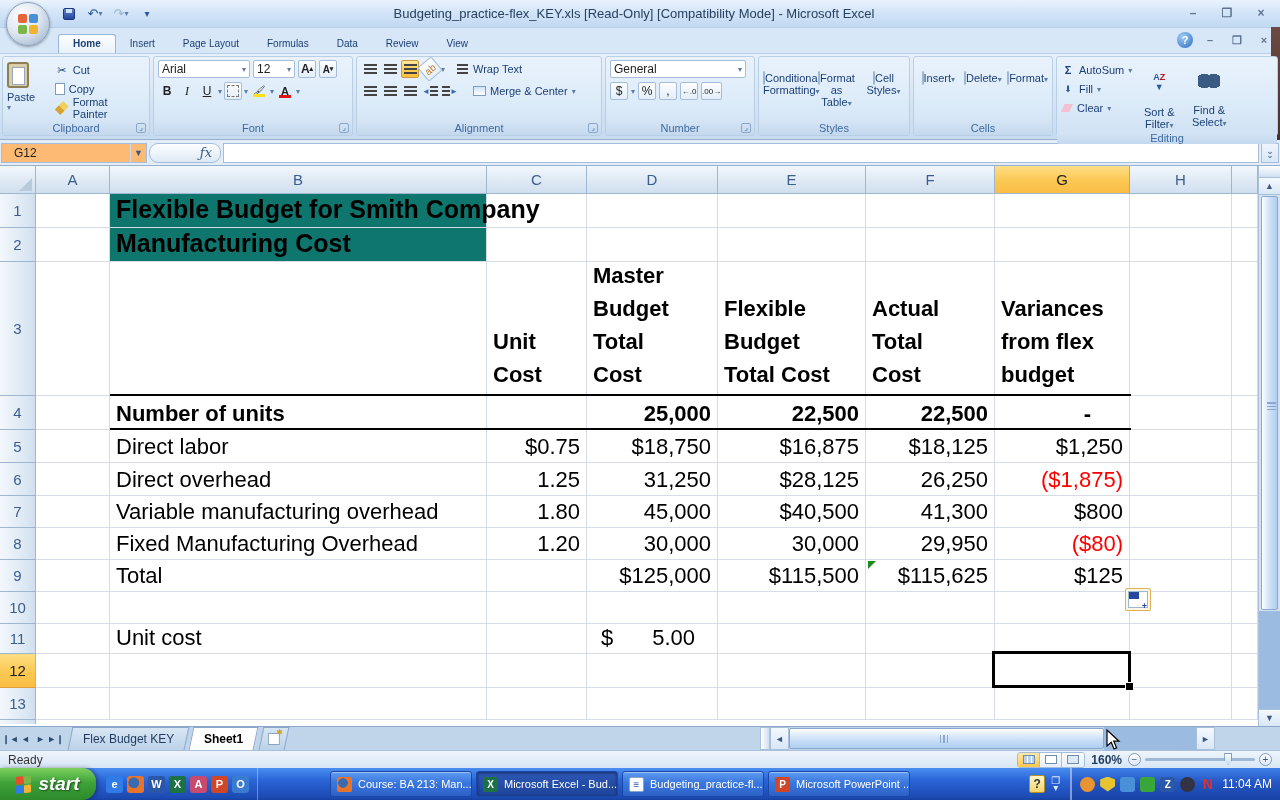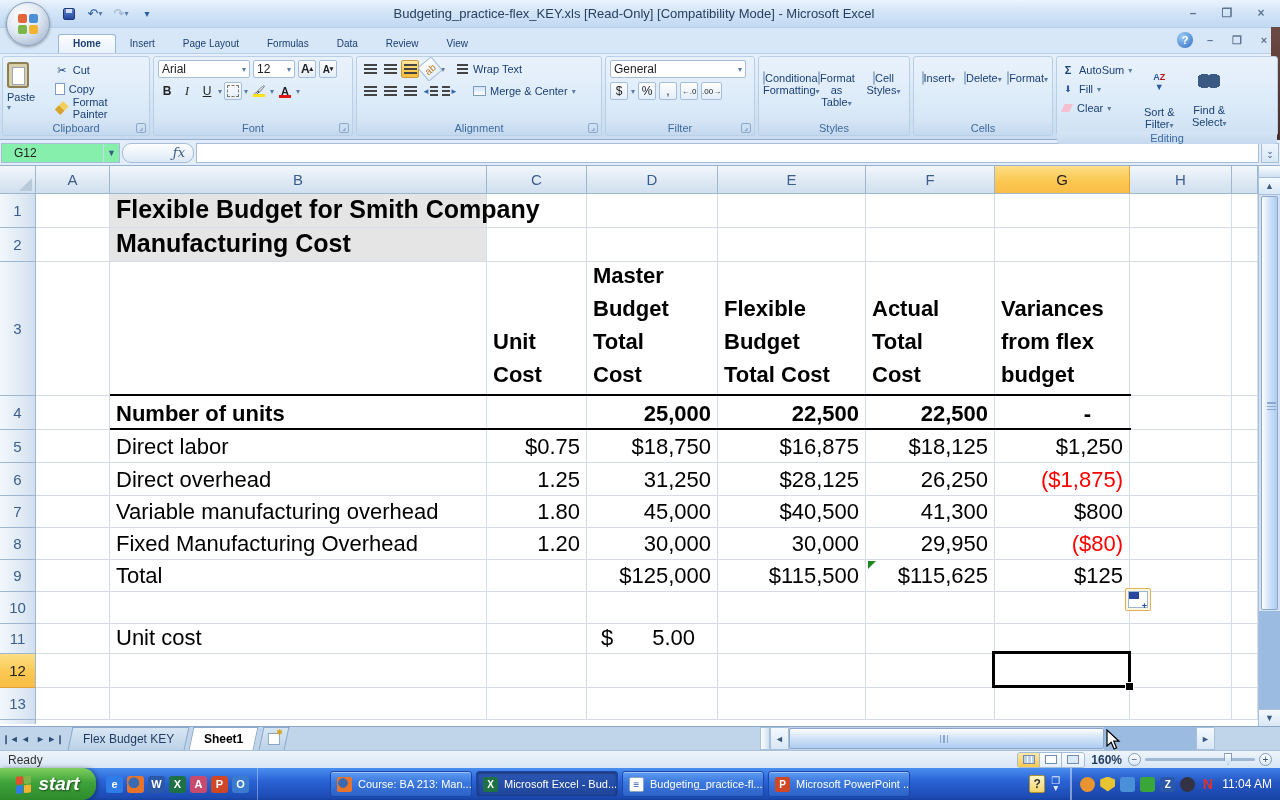--- a/index.html
+++ b/index.html
@@ -68,21 +68,21 @@
   .fbtn.hl { background:linear-gradient(#ffe8a6,#fccd53 55%,#fbbf3e); border-color:#c9993a; }
   .ubar { text-decoration:underline; }
   .cbar { display:inline-block; width:12px; height:3px; margin-top:-2px; }
   .lines { width:13px; height:10px; background:repeating-linear-gradient(#444 0 1.6px,transparent 1.6px 4px); }
   .stylebig { width:48px; font-size:11px; color:#1b3f77; text-align:center; white-space:pre-line; line-height:12px; }
   .stico { width:30px; height:24px; margin:0 auto 2px; border:1px solid #9db6d2; border-radius:2px; }
   .editcol { display:flex; flex-direction:column; gap:3px; padding-top:2px; }
 
   
   .fbar { height:26px; background:#e2edf9; border-bottom:1px solid #96b1cf; display:flex; align-items:center; padding:2px 1px; gap:2px; }
-  .namebox { width:119px; height:20px; background:#86efac; border:1px solid #a5bdd8; display:flex; align-items:center;
+  .namebox { width:146px; height:20px; background:#fdba74; border:1px solid #a5bdd8; display:flex; align-items:center;
     font-size:12px; color:#222; padding-left:12px; justify-content:space-between; }
   .nb-caret { width:16px; height:100%; display:flex; align-items:center; justify-content:center;
     color:#3c5a80; font-size:9px; border-left:1px solid #cdd9e8; }
   .fxbtn { width:72px; height:20px; border:1px solid #a5bdd8; border-radius:9px;
     background:linear-gradient(#fdfefe,#dde9f6); display:flex; align-items:center; justify-content:flex-end;
     padding-right:8px; font-size:13px; color:#3a5a84; font-family:"DejaVu Serif",serif; font-style:italic; }
   .finput { flex:1; height:20px; background:#fff; border:1px solid #a5bdd8; }
   .fchev { width:18px; height:20px; display:flex; align-items:center; justify-content:center; color:#3c5a80; font-size:9px;
     background:linear-gradient(#eef5fc,#d8e7f6); border:1px solid #a5bdd8; line-height:4px; flex-direction:column; }
 
@@ -101,21 +101,21 @@
   .srow { display:flex; }
   .rh { width:36px; border-right:1px solid #9eb6ce; border-bottom:1px solid #9eb6ce;
     background:linear-gradient(90deg,#f2f7fc,#dde8f3 70%,#d0dff0); color:#3b5e8d; font-size:15px;
     display:flex; align-items:center; justify-content:center; }
   .rh.sel { background:linear-gradient(#fede86,#fbc852 55%,#f9bd45); border-bottom:1px solid #e0a13a; color:#222; }
   .cell { border-right:1px solid #d5dce8; border-bottom:1px solid #d5dce8;
     font-size:22px; color:#000; display:flex; align-items:flex-end; padding:1px 6px 3px;
     white-space:nowrap; overflow:visible; line-height:1.15; }
   .w-a{width:74px}.w-b{width:377px}.w-c{width:100px}.w-d{width:131px}.w-e{width:148px}
   .w-f{width:129px}.w-g{width:135px}.w-h{width:102px}.w-x{flex:1}
-  .b { font-weight:bold; } .t25 { font-size:25px; z-index:2; background:#e5e5e5; }
+  .b { font-weight:bold; } .t25 { font-size:25px; z-index:2; background:#0f766e; }
   .num { justify-content:flex-end; } .red { color:#f00; }
   .hdr3 { font-weight:bold; white-space:pre-line; line-height:33px; align-items:flex-end; padding-bottom:4px; }
   .dash { justify-content:flex-end; padding-right:38px; }
   .acct { justify-content:space-between; padding-right:22px; padding-left:14px; }
   .blackline { position:absolute; left:110px; width:1021px; height:2px; background:#000; z-index:3; }
   .selbox { position:absolute; left:992px; top:457px; width:139px; height:37px; border:3px solid #000; z-index:4; }
   .selbox::after { content:""; position:absolute; right:-6px; bottom:-6px; width:7px; height:7px; background:#000; border:1px solid #fff; }
   .err-tri { position:absolute; left:868px; top:367px; width:0; height:0; z-index:3;
     border-top:8px solid #1e8a1e; border-right:8px solid transparent; }
   .smarttag { position:absolute; left:1125px; top:394px; width:26px; height:23px; z-index:3;
@@ -387,21 +387,21 @@
         <div style="display:flex;gap:3px;align-items:center">
           <div class="fbtn box">$</div>
           <span class="caret">▾</span>
           <div class="fbtn box">%</div>
           <div class="fbtn box">,</div>
           <div class="fbtn box" style="font-size:8px">←.0</div>
           <div class="fbtn box" style="font-size:8px">.00→</div>
         </div>
       </div>
       <div class="grp-label">
-          <span>Filter</span>
+          <span>Number</span>
           <span class="launcher">⌟</span>
         </div>
     </div>
 
     <div class="grp" style="width:152px">
       <div class="grp-body" style="justify-content:space-around">
         <div class="stylebig">
           <span class="stico" style="background:linear-gradient(90deg,#e05a4a 35%,#3a6ab0 35% 65%,#fff 65%)"></span><span>Conditional
 Formatting</span><span class="caret">▾</span>
         </div>

